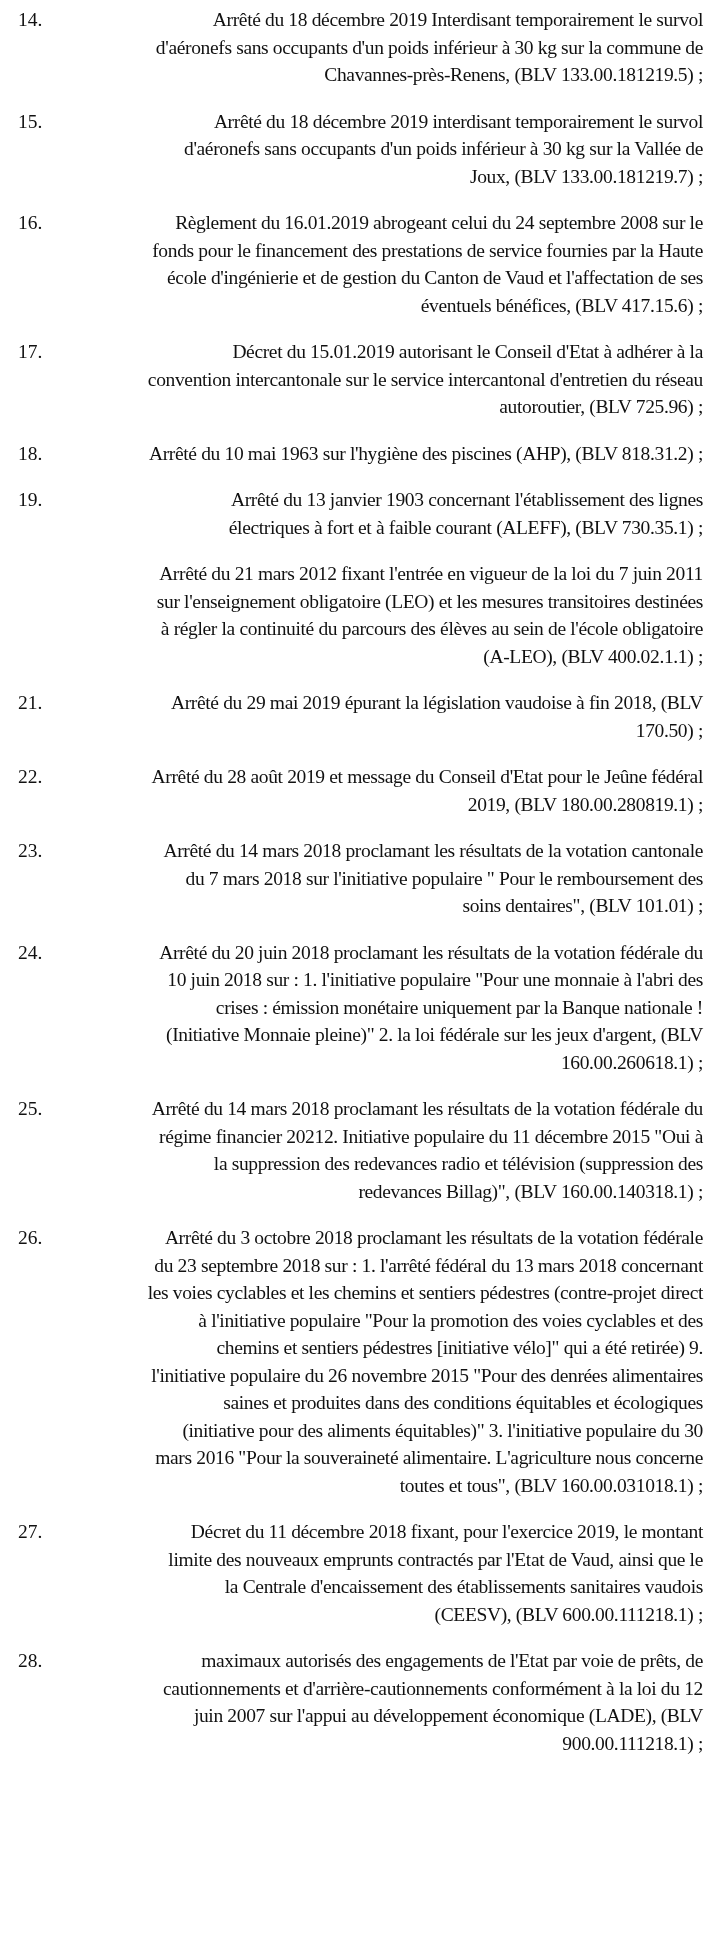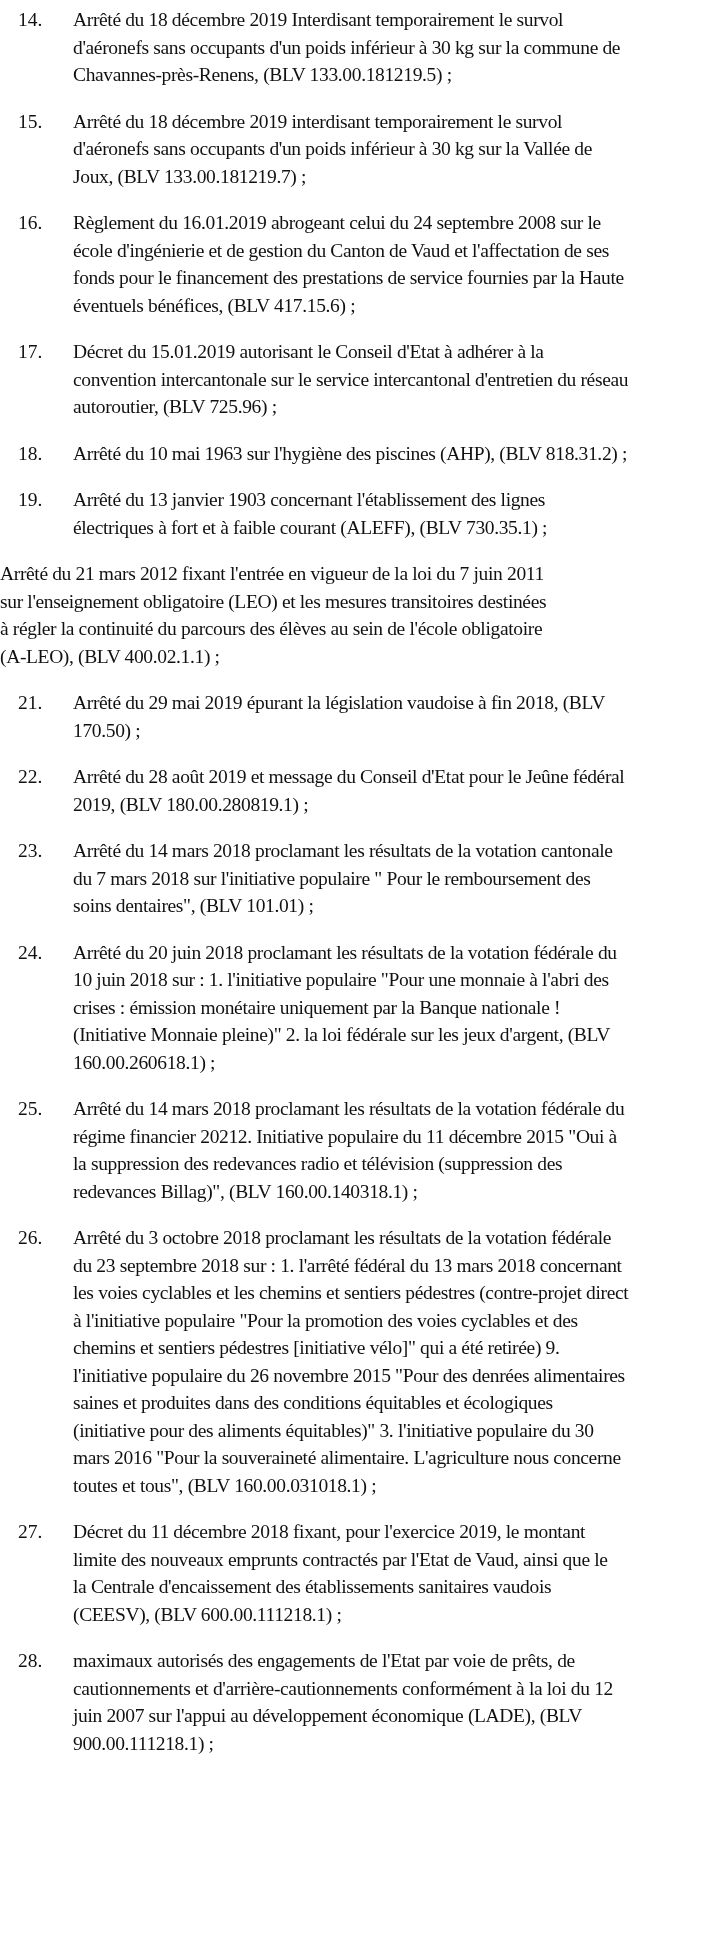--- a/index.html
+++ b/index.html
@@ -34,20 +34,21 @@
     .text {
       flex: 1 1 auto;
       font-size: 19.5px;
       line-height: 27.5px;
       letter-spacing: -0.35px;
       padding-right: 10px;
     }
     .line {
       display: block;
       white-space: nowrap;
+      text-align: right;
     }
   </style>
 </head>
 <body>
 
 <div class="page">
   <div id="item-list">
       <div class="item">
         <div class="num">14.</div>
         <div class="text">
@@ -61,22 +62,22 @@
         <div class="text">
           <span class="line">Arrêté du 18 décembre 2019 interdisant temporairement le survol</span>
           <span class="line">d'aéronefs sans occupants d'un poids inférieur à 30 kg sur la Vallée de</span>
           <span class="line">Joux, (BLV 133.00.181219.7) ;</span>
         </div>
       </div>
       <div class="item">
         <div class="num">16.</div>
         <div class="text">
           <span class="line">Règlement du 16.01.2019 abrogeant celui du 24 septembre 2008 sur le</span>
+          <span class="line">fonds pour le financement des prestations de service fournies par la Haute</span>
           <span class="line">école d'ingénierie et de gestion du Canton de Vaud et l'affectation de ses</span>
-          <span class="line">fonds pour le financement des prestations de service fournies par la Haute</span>
           <span class="line">éventuels bénéfices, (BLV 417.15.6) ;</span>
         </div>
       </div>
       <div class="item">
         <div class="num">17.</div>
         <div class="text">
           <span class="line">Décret du 15.01.2019 autorisant le Conseil d'Etat à adhérer à la</span>
           <span class="line">convention intercantonale sur le service intercantonal d'entretien du réseau</span>
           <span class="line">autoroutier, (BLV 725.96) ;</span>
         </div>

